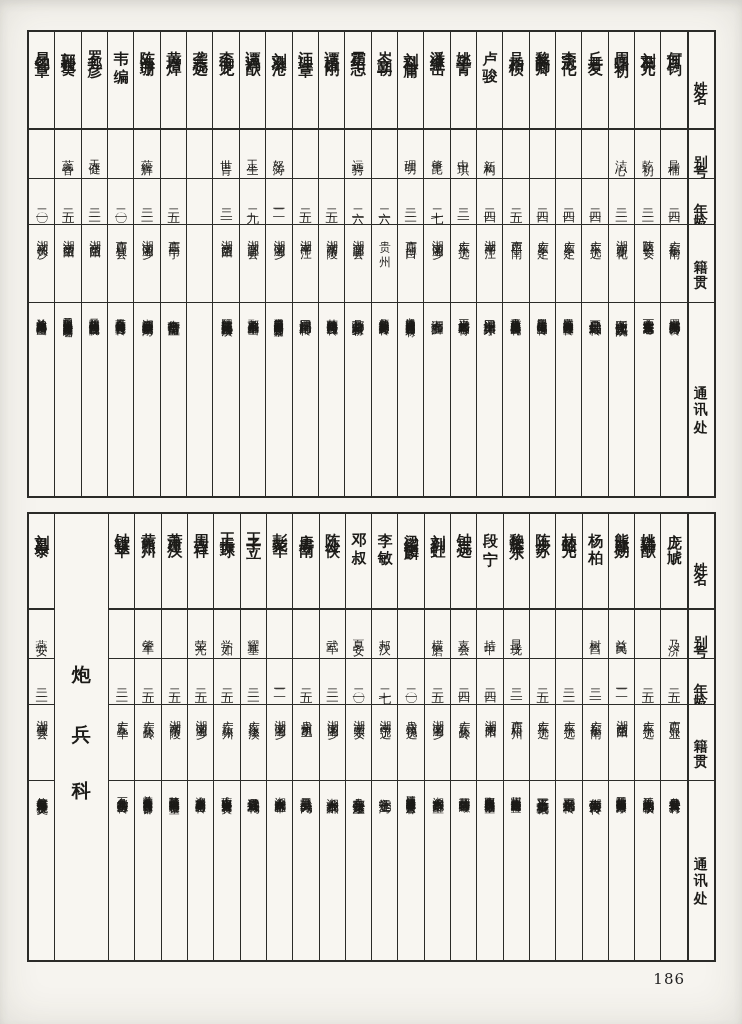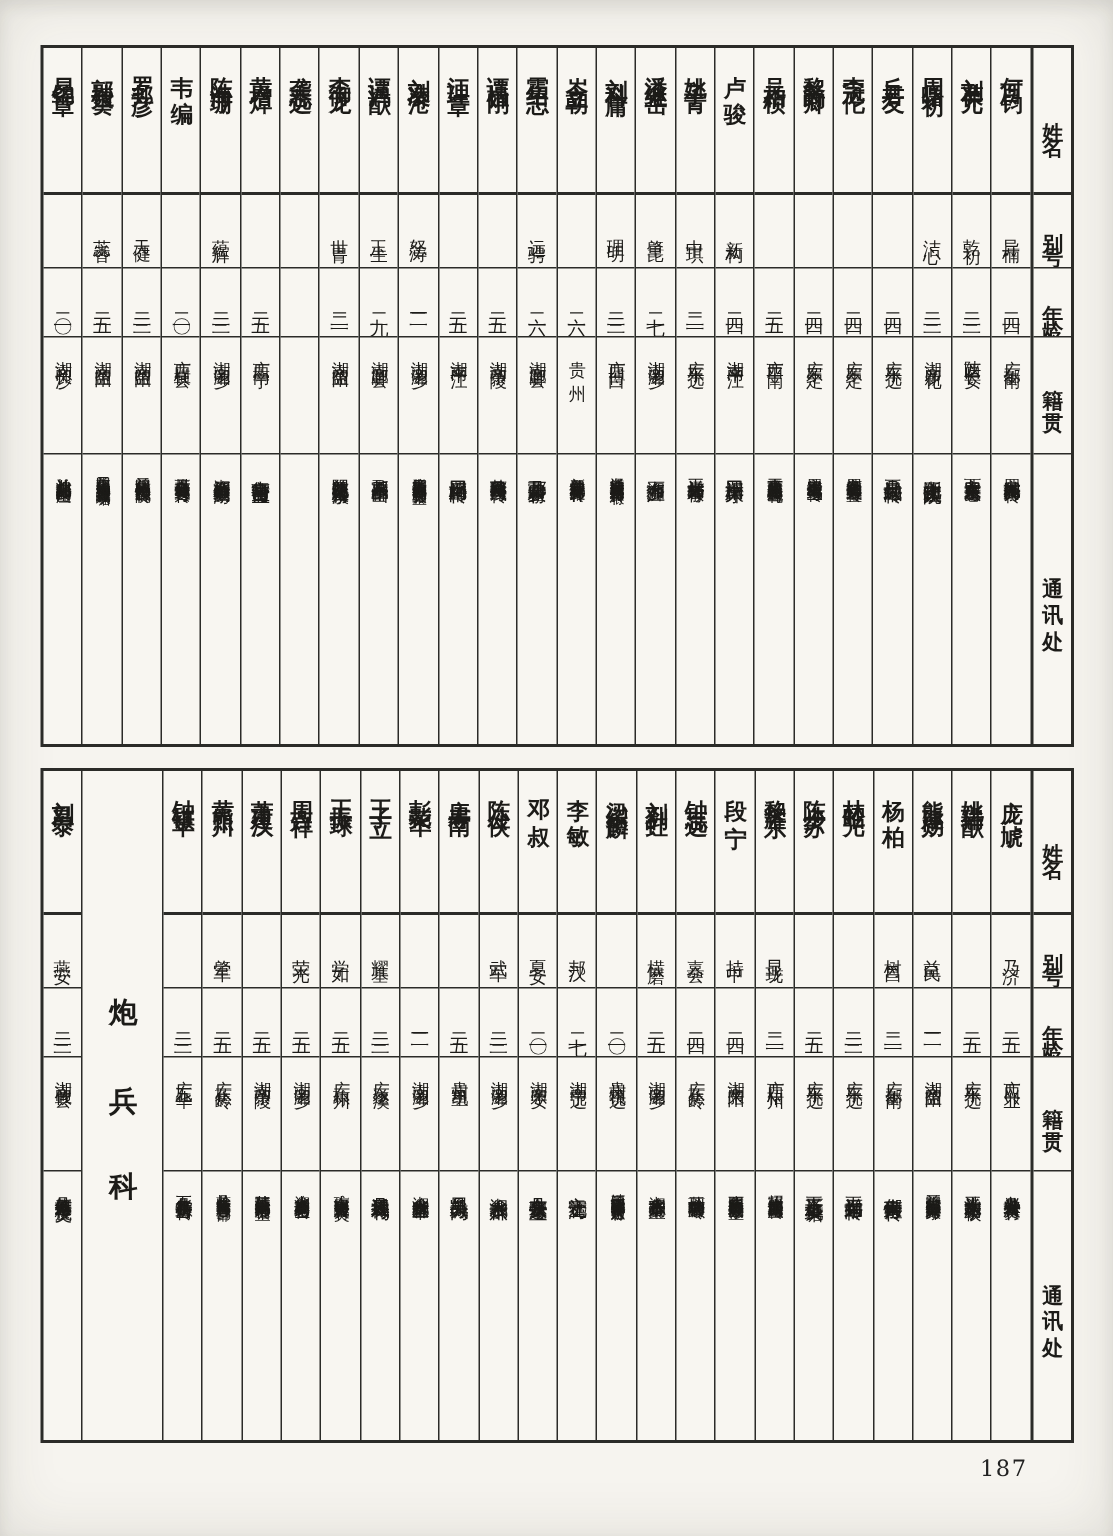--- a/index.html
+++ b/index.html
@@ -857,14 +857,14 @@
           </div>
           <div class="cell c-origin">
             <span class="v origin-t">湖南攸县</span>
           </div>
           <div class="cell c-addr">
             <span class="v addr-t" style="font-size: 11.5px;">攸县新市何厚丰转李桂茂交</span>
           </div>
         </div>
       </div>
   </div>
-  <div class="page-number">187</div>
+  <div class="page-number">186</div>
 </div>
 
 </body></html>

